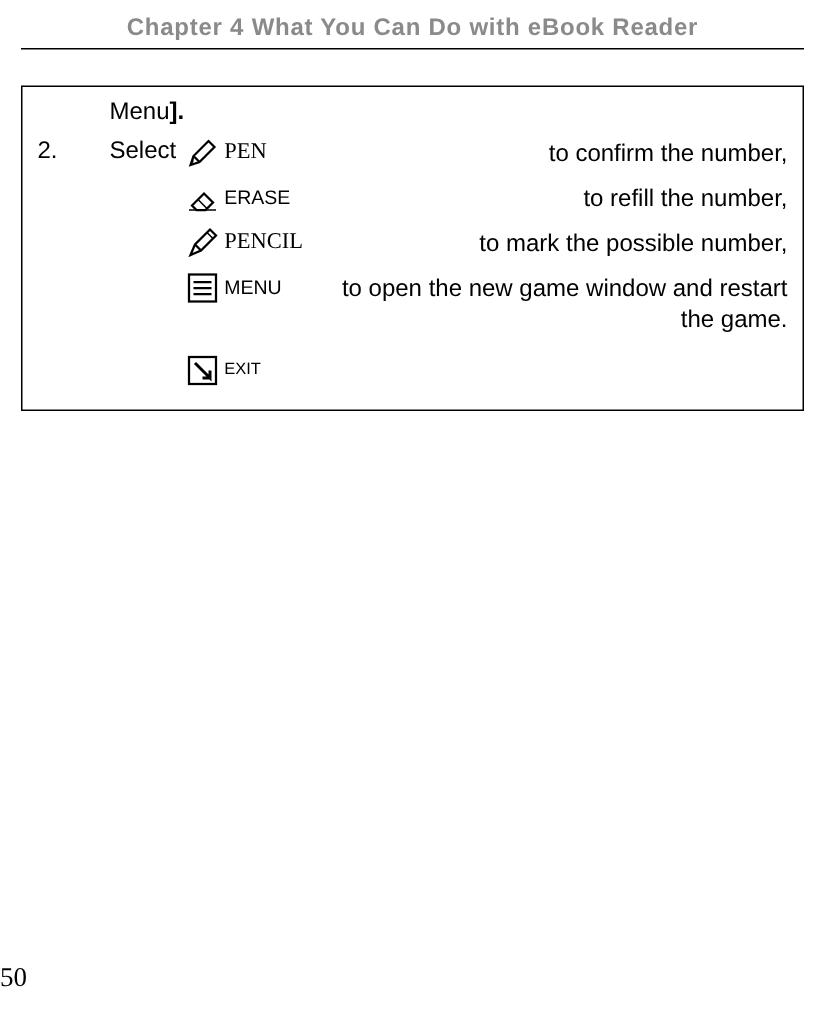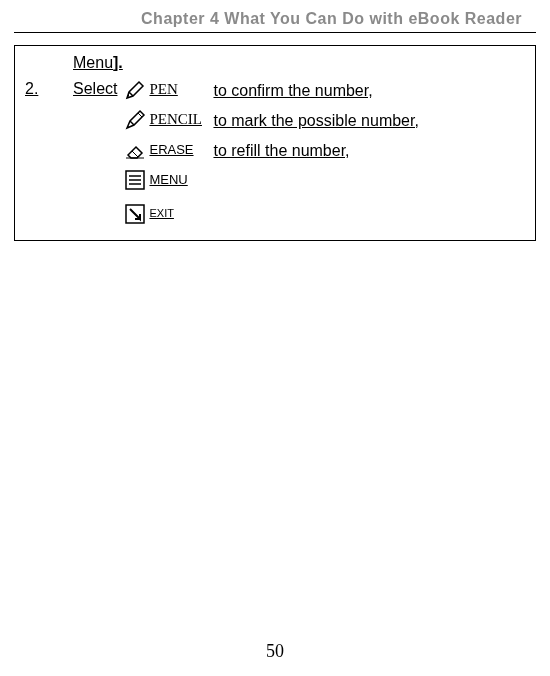--- a/index.html
+++ b/index.html
@@ -5,36 +5,35 @@
   * { box-sizing: border-box; margin: 0; padding: 0; }
   body {
     width: 550px;
     height: 676px;
     background: #fff;
     font-family: Verdana, Geneva, sans-serif;
     color: #000;
     position: relative;
   }
   .header {
-    text-align: right;
+    text-align: center;
     padding: 10px 14px 4px 14px;
     font-weight: bold;
     color: #8a8a8a;
     font-size: 16px;
     letter-spacing: 0.5px;
     border-bottom: 1.5px solid #000;
     margin: 0 14px;
   }
   .content-box {
     border: 1.5px solid #000;
-    margin: 12px 14px 0 14px;
+    margin: 24px 14px 0 14px;
     padding: 6px 10px 14px 10px;
     font-size: 16px;
     line-height: 1.35;
-    text-decoration: underline;
   }
   .line1 {
     padding-left: 48px;
   }
   .step {
     display: flex;
     align-items: flex-start;
     margin-top: 4px;
   }
   .step-num {
@@ -68,27 +67,27 @@
     align-items: center;
     justify-content: center;
   }
   .icon-label {
     font-family: Georgia, 'Times New Roman', serif;
     font-size: 15px;
   }
   .desc {
     flex: 1;
     padding-top: 2px;
+    text-align: right;
   }
   .pagenum {
     position: absolute;
     bottom: 14px;
     left: 0;
     right: 0;
-    text-align: center;
     font-size: 18px;
     font-family: 'Times New Roman', serif;
   }
   svg { display: block; }
 </style>
 </head>
 <body>
 
 <div class="header">Chapter 4 What You Can Do with eBook Reader</div>
 
@@ -112,56 +111,57 @@
           </span>
           <span class="icon-label">PEN</span>
         </div>
         <div class="desc">to confirm the number,</div>
       </div>
 
       <div class="opt-row">
         <div class="icon-cell">
           <span class="icon-box">
             <svg width="24" height="24" viewBox="0 0 24 24">
+              <path d="M5 17 L13 9 L19 15 L14 20 L8 20 Z" fill="none" stroke="#000" stroke-width="1.5"></path>
+              <line x1="9" y1="13" x2="15" y2="19" stroke="#000" stroke-width="1"></line>
+              <line x1="3" y1="20" x2="21" y2="20" stroke="#000" stroke-width="1"></line>
+            </svg>
+          </span>
+          <span class="icon-label" style="font-family:Arial,sans-serif;font-size:13px;">ERASE</span>
+        </div>
+        <div class="desc">to refill the number,</div>
+      </div>
+
+      <div class="opt-row">
+        <div class="icon-cell">
+          <span class="icon-box">
+            <svg width="24" height="24" viewBox="0 0 24 24">
               <path d="M4 20 L7 13 L17 3 L21 7 L11 17 L4 20 Z" fill="none" stroke="#000" stroke-width="1.5"></path>
               <line x1="7" y1="13" x2="11" y2="17" stroke="#000" stroke-width="1.5"></line>
               <line x1="15" y1="5" x2="19" y2="9" stroke="#000" stroke-width="1"></line>
             </svg>
           </span>
           <span class="icon-label">PENCIL</span>
         </div>
         <div class="desc">to mark the possible number,</div>
       </div>
 
       <div class="opt-row">
         <div class="icon-cell">
           <span class="icon-box">
             <svg width="24" height="24" viewBox="0 0 24 24">
-              <path d="M5 17 L13 9 L19 15 L14 20 L8 20 Z" fill="none" stroke="#000" stroke-width="1.5"></path>
-              <line x1="9" y1="13" x2="15" y2="19" stroke="#000" stroke-width="1"></line>
-              <line x1="3" y1="20" x2="21" y2="20" stroke="#000" stroke-width="1"></line>
-            </svg>
-          </span>
-          <span class="icon-label" style="font-family:Arial,sans-serif;font-size:13px;">ERASE</span>
-        </div>
-        <div class="desc">to refill the number,</div>
-      </div>
-
-      <div class="opt-row">
-        <div class="icon-cell">
-          <span class="icon-box">
-            <svg width="24" height="24" viewBox="0 0 24 24">
               <rect x="3" y="3" width="18" height="18" fill="none" stroke="#000" stroke-width="1.5"></rect>
               <line x1="6" y1="8" x2="18" y2="8" stroke="#000" stroke-width="1.5"></line>
               <line x1="6" y1="12" x2="18" y2="12" stroke="#000" stroke-width="1.5"></line>
               <line x1="6" y1="16" x2="18" y2="16" stroke="#000" stroke-width="1.5"></line>
             </svg>
           </span>
           <span class="icon-label" style="font-family:Arial,sans-serif;font-size:13px;">MENU</span>
         </div>
+        <div class="desc">to open the new game window and restart the game.</div>
       </div>
 
       <div class="opt-row" style="margin-top:10px;margin-bottom:0;">
         <div class="icon-cell">
           <span class="icon-box">
             <svg width="24" height="24" viewBox="0 0 24 24">
               <rect x="3" y="3" width="18" height="18" fill="none" stroke="#000" stroke-width="1.5"></rect>
               <path d="M7 7 L17 17 L17 12 M17 17 L12 17" fill="none" stroke="#000" stroke-width="2"></path>
             </svg>
           </span>

